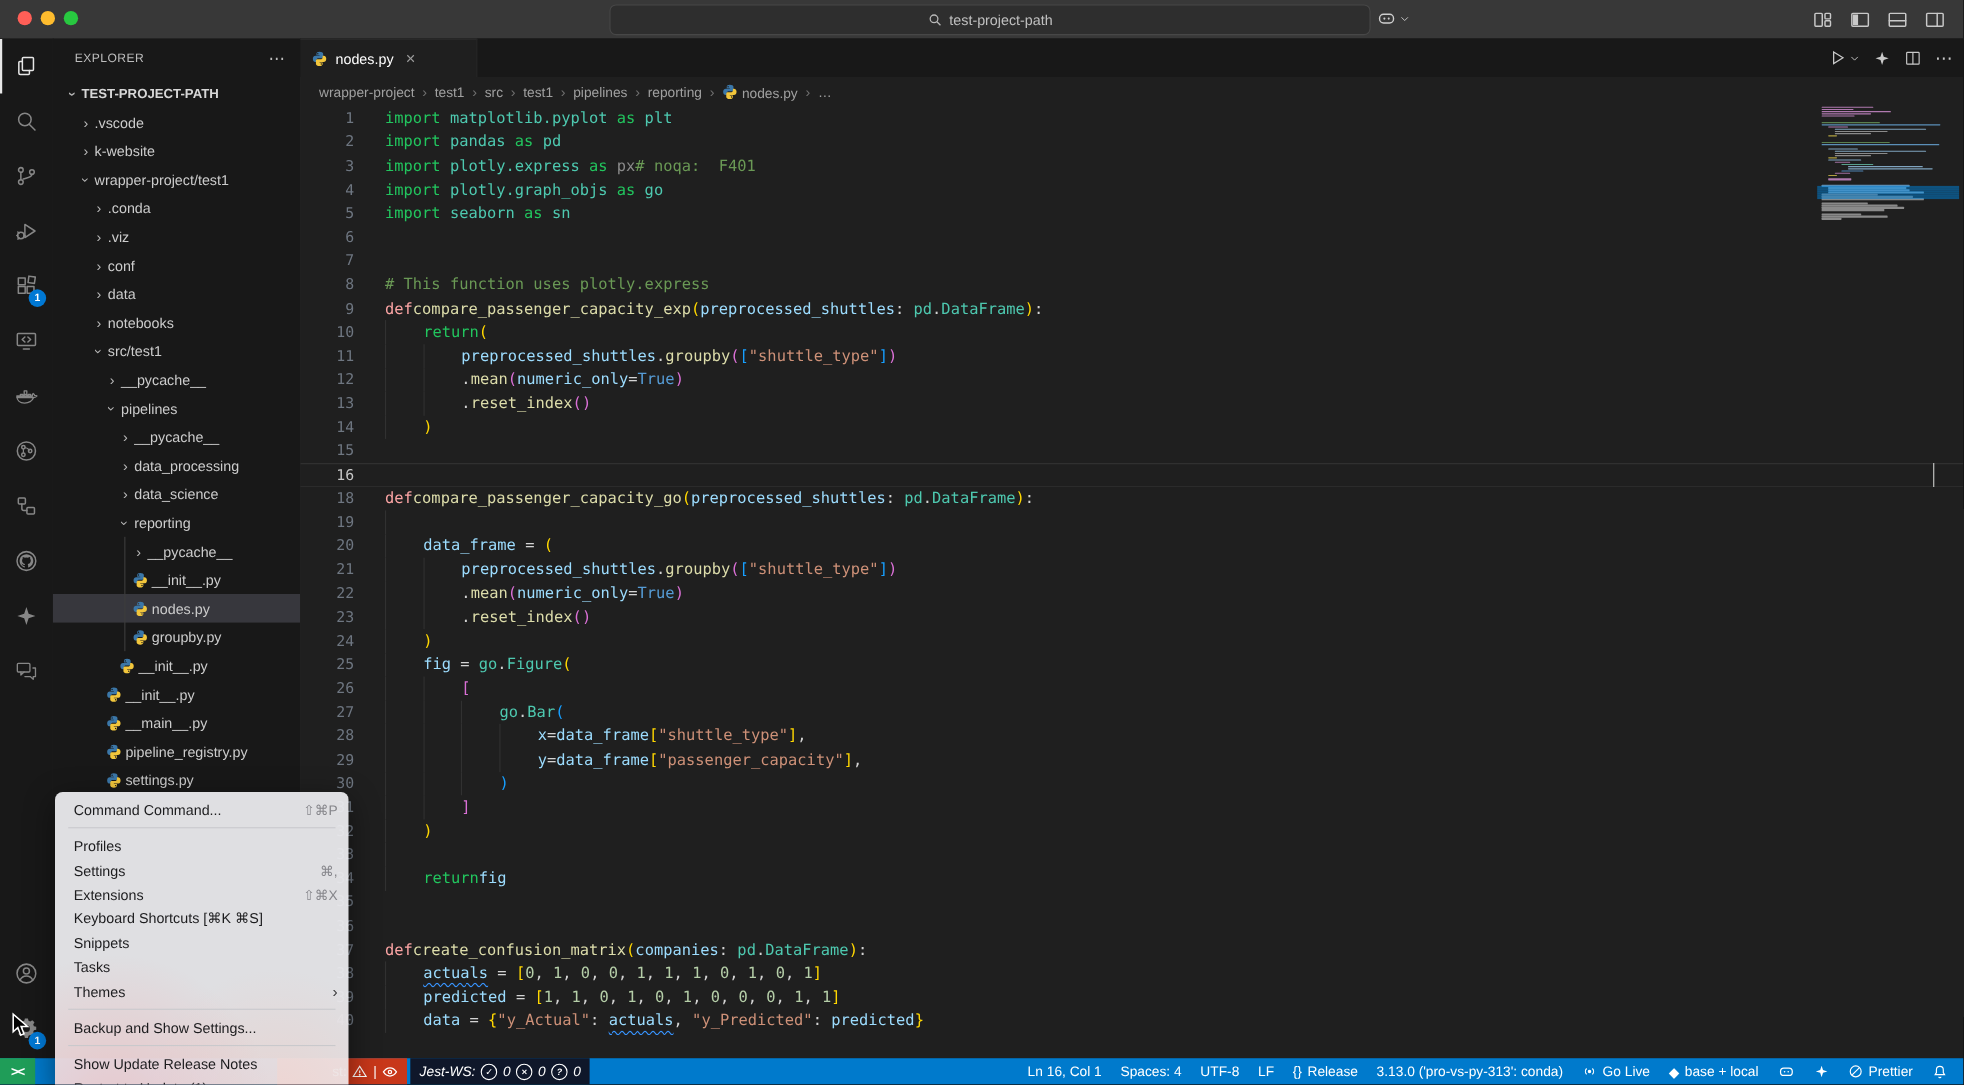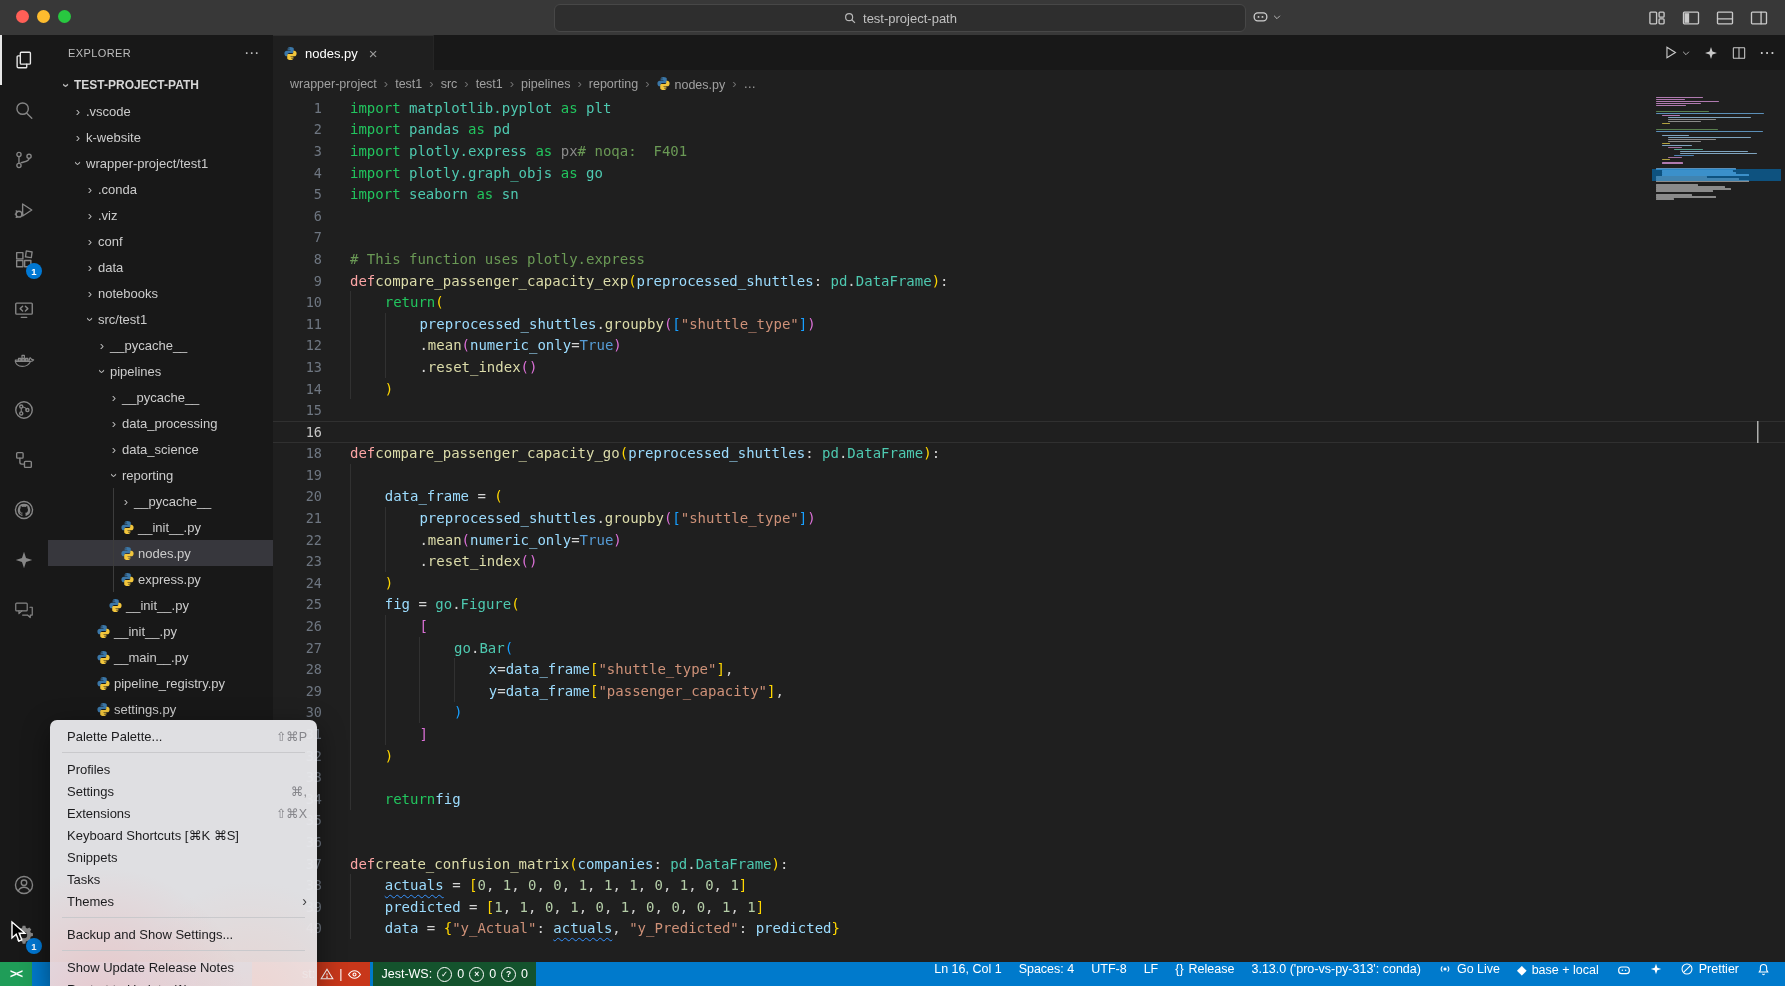--- a/index.html
+++ b/index.html
@@ -69,22 +69,22 @@
   #minimap{position:absolute;top:62px;right:10px;width:119px;bottom:0;}
   .mbar{height:1.4px;margin-bottom:.6px;border-radius:.5px;}
   .mhl{position:absolute;left:-4px;right:-6px;background:rgba(0,127,212,.48);}
 
   
   #statusbar{left:0;top:962px;width:1785px;height:24px;background:#007ACC;color:#ffffff;font-size:12.5px;
              display:flex;align-items:stretch;}
   .sseg{display:flex;align-items:center;gap:5px;padding:0 8px;white-space:nowrap;}
   #st-remote{background:#1f9d58;font-weight:700;letter-spacing:-1px;padding:0 10px;font-size:12px;}
   #st-red{background:#c8371a;margin-left:220px;padding-left:50px;}
-  #st-jest{background:#14532d;margin-left:3px;}
-  #st-right{margin-left:auto;display:flex;align-items:flex-start;gap:17px;padding-right:14px;}
+  #st-jest{background:#0f172a;margin-left:3px;font-style:italic;}
+  #st-right{margin-left:auto;display:flex;align-items:center;gap:17px;padding-right:14px;}
   .sitem{display:flex;align-items:center;gap:5px;}
   .circ{width:13px;height:13px;border:1px solid #fff;border-radius:50%;display:inline-flex;align-items:center;justify-content:center;
         font-size:8.5px;font-weight:700;}
 
   
   #menu{left:50px;top:720px;width:267px;height:266px;background:rgba(234,234,237,.95);border-radius:7px 7px 0 0;
         box-shadow:0 8px 28px rgba(0,0,0,.45);overflow:hidden;padding-top:5px;
         background-image:radial-gradient(circle at 20% 108%, rgba(255,120,120,.28), transparent 40%),
                          radial-gradient(circle at 75% 104%, rgba(255,170,150,.22), transparent 35%);}
   .mi{height:22px;display:flex;align-items:center;justify-content:space-between;padding:0 10px 0 17px;
@@ -350,21 +350,21 @@
         </span>
         <span>nodes.py</span>
       </div>
       <div class="trow  " style="padding-left:70px">
        <span class="fico">
           <svg width="15" height="15" viewBox="0 0 16 16">
             <path fill="#3B77A8" d="M8 1C6 1 5 1.8 5 3v1.5h3V5H4C2.7 5 1.5 5.8 1.5 8S2.7 11 4 11h1V9.2C5 8 6 7.5 7 7.5h3c1 0 1.5-.6 1.5-1.5V3c0-1.2-1.5-2-3.5-2zM6.3 2.3a.7.7 0 110 1.4.7.7 0 010-1.4z"></path>
             <path fill="#F2C63C" d="M8 15c2 0 3-.8 3-2v-1.5H8V11h4c1.3 0 2.5-.8 2.5-3S13.3 5 12 5h-1v1.8C11 8 10 8.5 9 8.5H6c-1 0-1.5.6-1.5 1.5v3c0 1.2 1.5 2 3.5 2zm1.7-1.3a.7.7 0 110-1.4.7.7 0 010 1.4z"></path>
           </svg>
         </span>
-        <span>express.py</span>
+        <span>groupby.py</span>
       </div>
       <div class="trow  " style="padding-left:58px">
        <span class="fico">
           <svg width="15" height="15" viewBox="0 0 16 16">
             <path fill="#3B77A8" d="M8 1C6 1 5 1.8 5 3v1.5h3V5H4C2.7 5 1.5 5.8 1.5 8S2.7 11 4 11h1V9.2C5 8 6 7.5 7 7.5h3c1 0 1.5-.6 1.5-1.5V3c0-1.2-1.5-2-3.5-2zM6.3 2.3a.7.7 0 110 1.4.7.7 0 010-1.4z"></path>
             <path fill="#F2C63C" d="M8 15c2 0 3-.8 3-2v-1.5H8V11h4c1.3 0 2.5-.8 2.5-3S13.3 5 12 5h-1v1.8C11 8 10 8.5 9 8.5H6c-1 0-1.5.6-1.5 1.5v3c0 1.2 1.5 2 3.5 2zm1.7-1.3a.7.7 0 110-1.4.7.7 0 010 1.4z"></path>
           </svg>
         </span>
         <span>__init__.py</span>
       </div>
@@ -761,21 +761,21 @@
         <svg width="15" height="15" viewBox="0 0 24 24" fill="none" stroke="#fff" stroke-width="1.7">
           <path d="M12 4a5 5 0 0 0-5 5v4l-1.8 3h13.6L17 13V9a5 5 0 0 0-5-5z"></path>
           <path d="M10.5 18.8a1.5 1.5 0 0 0 3 0"></path>
         </svg>
       </span>
   </div>
 </div>
 
 <div class="abs" id="menu">
     <div class="mi">
-    <span>Palette Palette...</span>
+    <span>Command Command...</span>
       <span class="sc">⇧⌘P</span>
     </div>
     <div class="msep"></div>
     <div class="mi">
     <span>Profiles</span>
     </div>
     <div class="mi">
     <span>Settings</span>
       <span class="sc">⌘,</span>
     </div>

